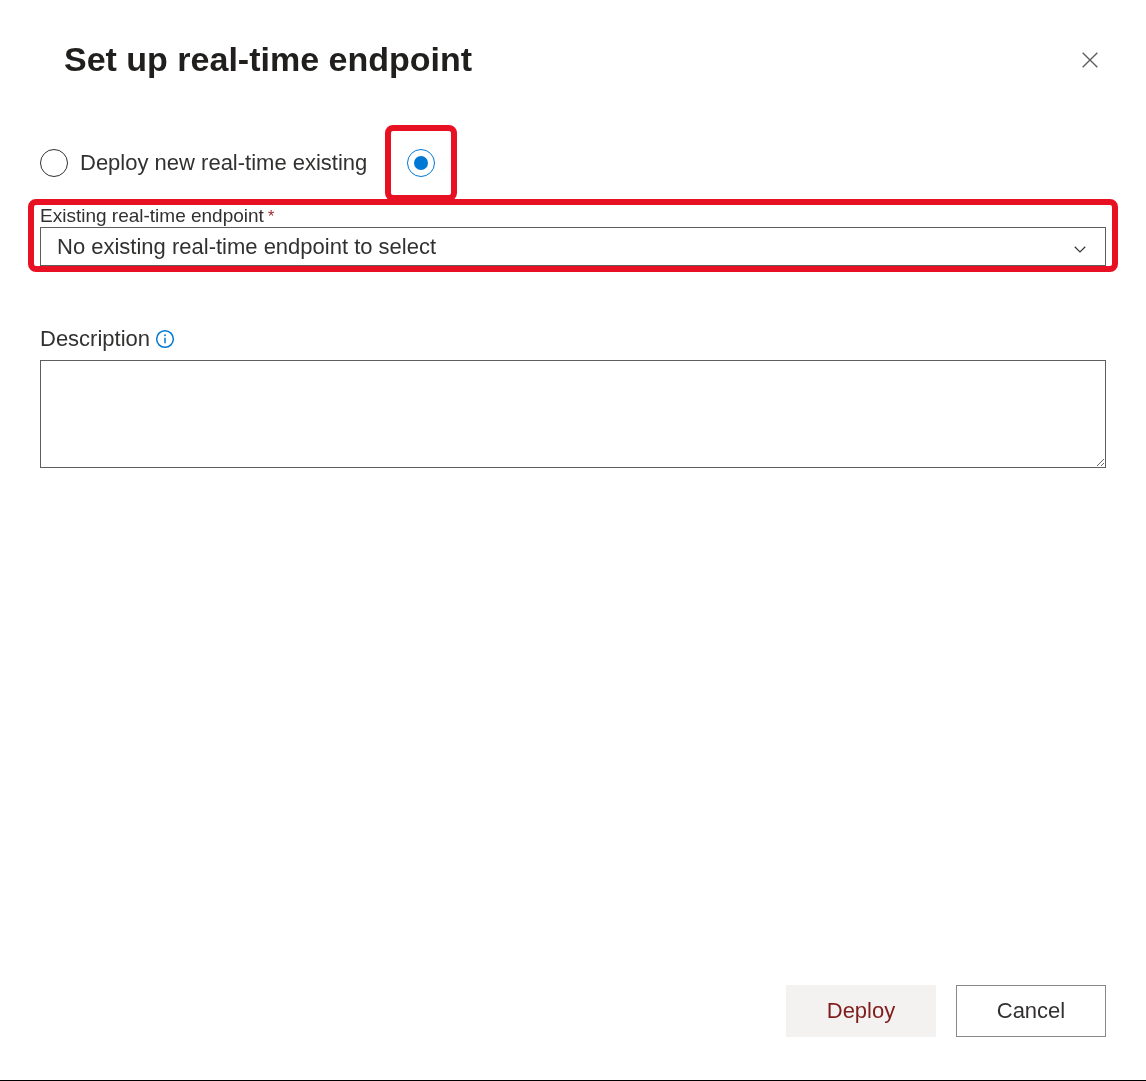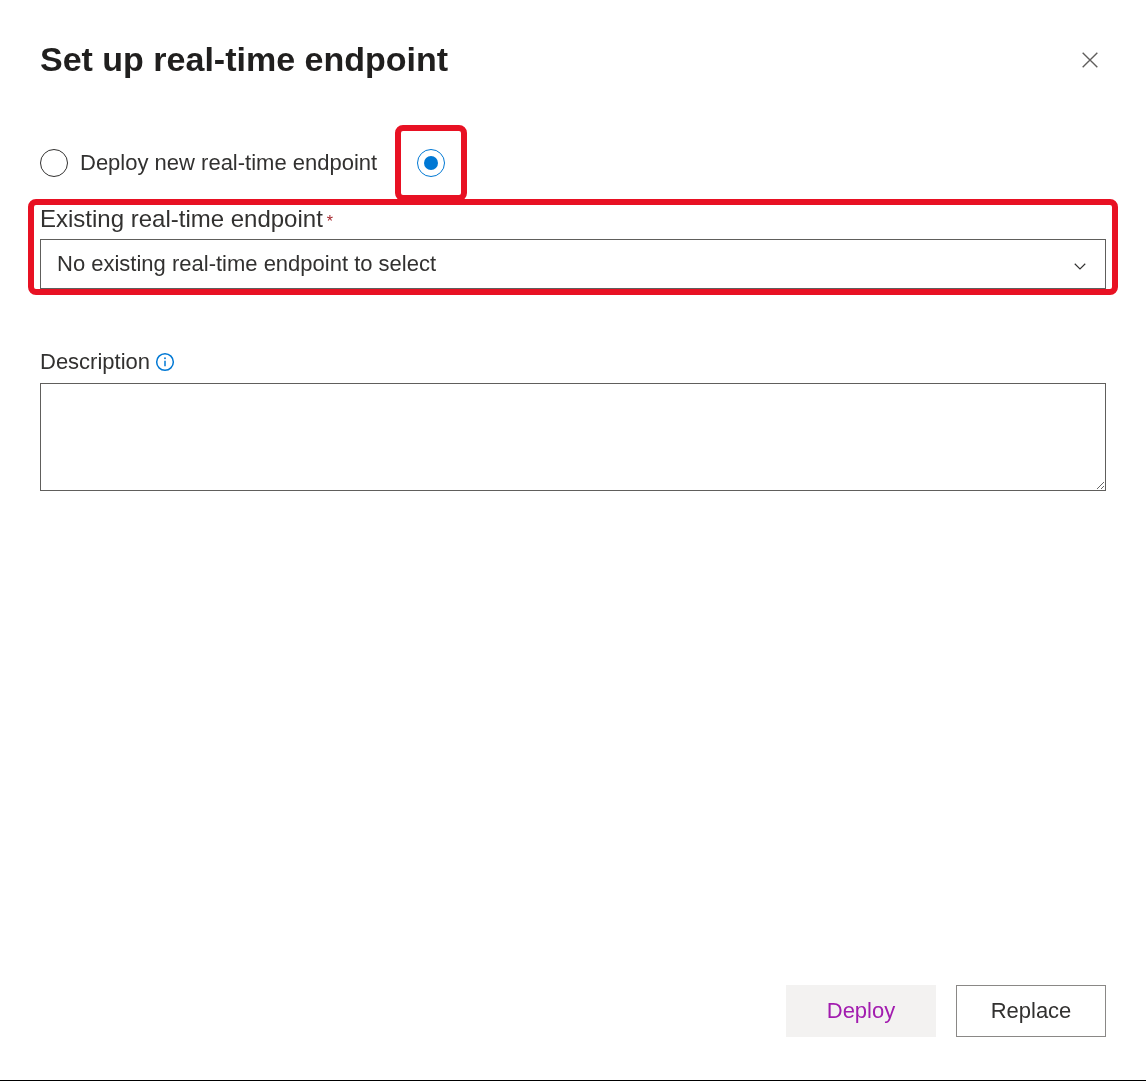--- a/index.html
+++ b/index.html
@@ -25,20 +25,21 @@
     .header-row {
       display: flex;
       justify-content: space-between;
       align-items: center;
       margin-bottom: 70px;
     }
     .dialog-title {
       font-size: 34px;
       font-weight: 600;
       color: #201f1e;
+      margin-left: 24px;
     }
     .close-btn {
       width: 32px;
       height: 32px;
       display: flex;
       align-items: center;
       justify-content: center;
       cursor: pointer;
       color: #605e5c;
     }
@@ -106,32 +107,31 @@
       position: absolute;
       border: 6px solid #e81123;
       border-radius: 8px;
       top: -6px;
       left: -12px;
       right: -12px;
       bottom: -6px;
       pointer-events: none;
     }
     .field-label {
-      font-size: 24px;
-      color: #323130;
-      margin-bottom: 6px;
+      font-size: 19px;
+      color: #323130;
       display: inline-block;
     }
     .required-star {
       color: #a4262c;
       margin-left: 4px;
     }
     .dropdown {
       width: 100%;
-      height: 50px;
+      height: 39px;
       border: 1px solid #605e5c;
       background: #ffffff;
       padding: 0 16px;
       display: flex;
       align-items: center;
       justify-content: space-between;
       cursor: pointer;
       font-size: 22px;
       color: #323130;
     }
@@ -189,21 +189,21 @@
       min-width: 150px;
       height: 52px;
       font-size: 22px;
       font-family: inherit;
       cursor: pointer;
       border: none;
       padding: 0 24px;
     }
     .btn-primary {
       background: #f3f2f1;
-      color: #a21caf;
+      color: #7f1d1d;
       cursor: not-allowed;
     }
     .btn-secondary {
       background: #ffffff;
       border: 1px solid #8a8886;
       color: #323130;
     }
     .bottom-border {
       position: absolute;
       bottom: 0;
@@ -225,21 +225,21 @@
         <path d="M4 4 L20 20 M20 4 L4 20"></path>
       </svg>
     </div>
   </div>
 
   <div class="radio-row">
     <label class="radio-option">
       <span class="radio-circle">
         
       </span>
-      <span class="radio-label">Deploy new real-time endpoint</span>
+      <span class="radio-label">Deploy new real-time existing</span>
     </label>
 
     <label class="radio-option">
       <span class="radio-circle selected">
         <span class="radio-inner"></span>
       </span>
       <span class="highlight-box-radio"></span>
     </label>
   </div>
 
@@ -269,18 +269,18 @@
         </svg>
       </span>
     </div>
     <textarea class="description-area" style=""></textarea>
   </div>
 
   <div class="spacer"></div>
 
   <div class="footer">
     <button class="btn btn-primary" disabled="">Deploy</button>
-    <button class="btn btn-secondary">Replace</button>
+    <button class="btn btn-secondary">Cancel</button>
   </div>
 
 </div>
 
 <div class="bottom-border"></div>
 
 </body></html>

